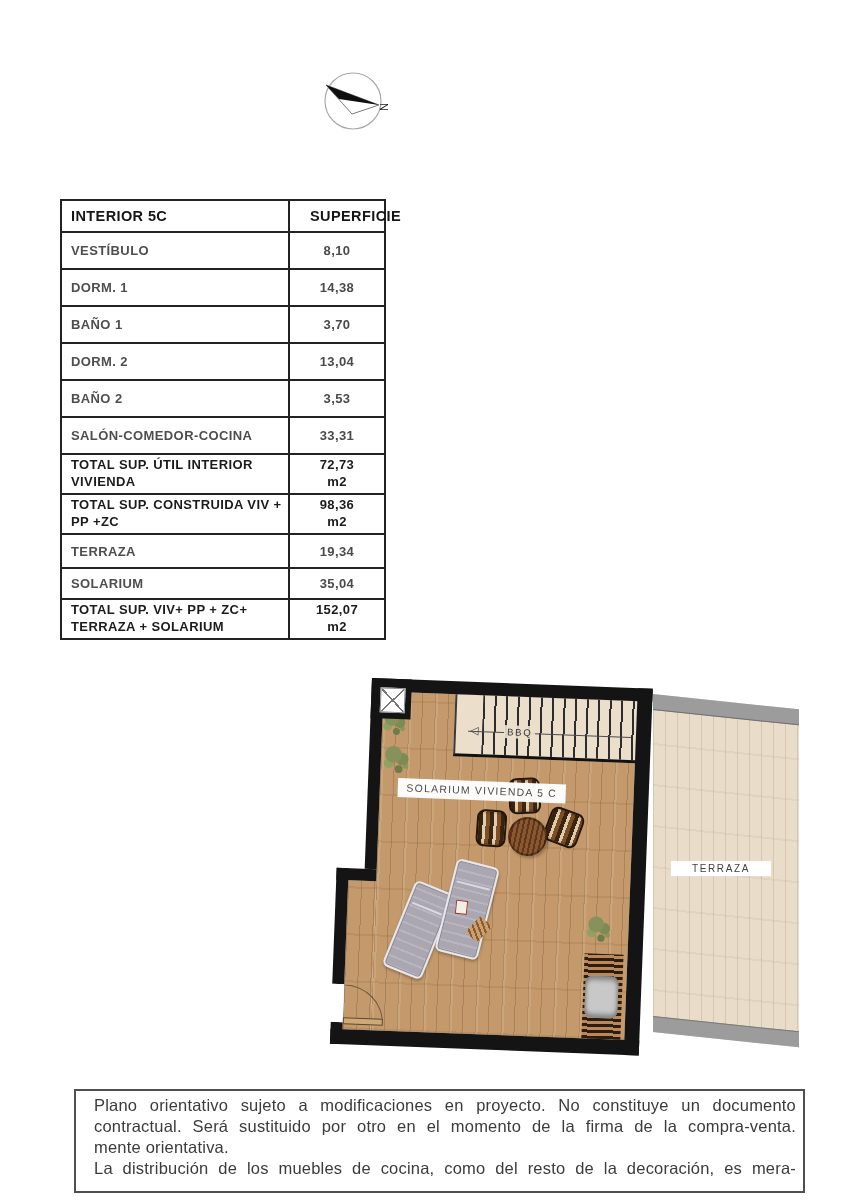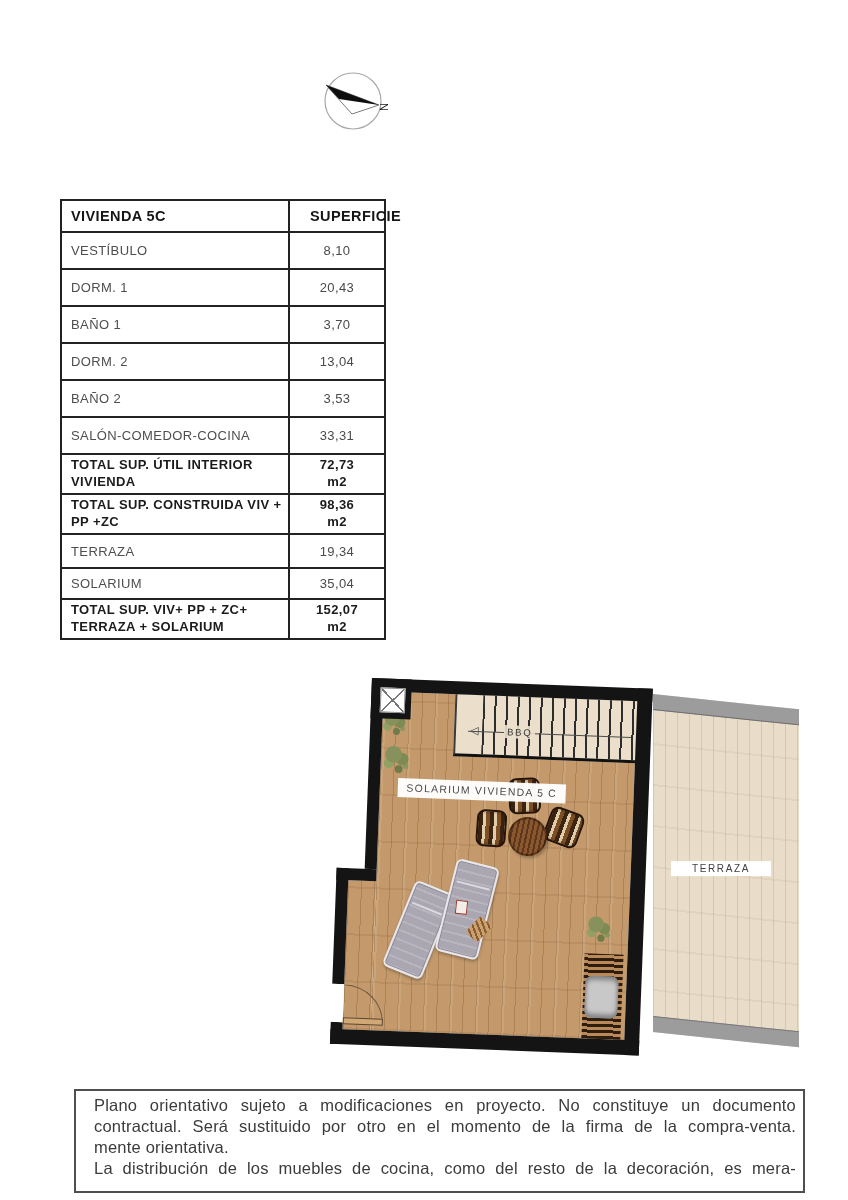--- a/index.html
+++ b/index.html
@@ -12,21 +12,21 @@
   
   .compass { position:absolute; left:318px; top:68px; width:80px; height:72px; }
 
   
   .area-table {
     position:absolute; left:60px; top:199px; width:326px;
     border-collapse:collapse; table-layout:fixed;
   }
   .area-table td {
     border:2px solid #222; color:#4e4e4e; font-size:13px; letter-spacing:.4px;
-    padding:2px 6px 2px 9px; vertical-align:middle;
+    padding:2px 6px 2px 9px; vertical-align:middle;font-weight:bold;
   }
   .area-table td.val { text-align:center; padding:2px 20px; color:#4a4a4a; }
   .area-table tr.hdr td { font-weight:bold; color:#161616; font-size:14.5px; height:32px; }
   .area-table tr.hdr td.val { text-align:center; }
   .area-table tr.reg td { height:37px; }
   .area-table tr.ter td { height:34px; }
   .area-table tr.sol td { height:31px; }
   .area-table tr.tot td { height:40px; font-weight:bold; color:#1b1b1b; line-height:1.3; }
   .col-label { width:228px; }
   .col-value { width:96px; }
@@ -210,30 +210,30 @@
     </svg>
   </div>
 
   <table class="area-table">
     <colgroup>
         <col class="col-label">
         <col class="col-value">
       </colgroup>
     <tbody>
         <tr class="hdr">
-      <td>VIVIENDA 5C</td>
+      <td>INTERIOR 5C</td>
       <td class="val">SUPERFICIE</td>
     </tr>
     <tr class="reg">
       <td>VESTÍBULO</td>
       <td class="val">8,10</td>
     </tr>
     <tr class="reg">
       <td>DORM. 1</td>
-      <td class="val">20,43</td>
+      <td class="val">14,38</td>
     </tr>
     <tr class="reg">
       <td>BAÑO 1</td>
       <td class="val">3,70</td>
     </tr>
     <tr class="reg">
       <td>DORM. 2</td>
       <td class="val">13,04</td>
     </tr>
     <tr class="reg">

